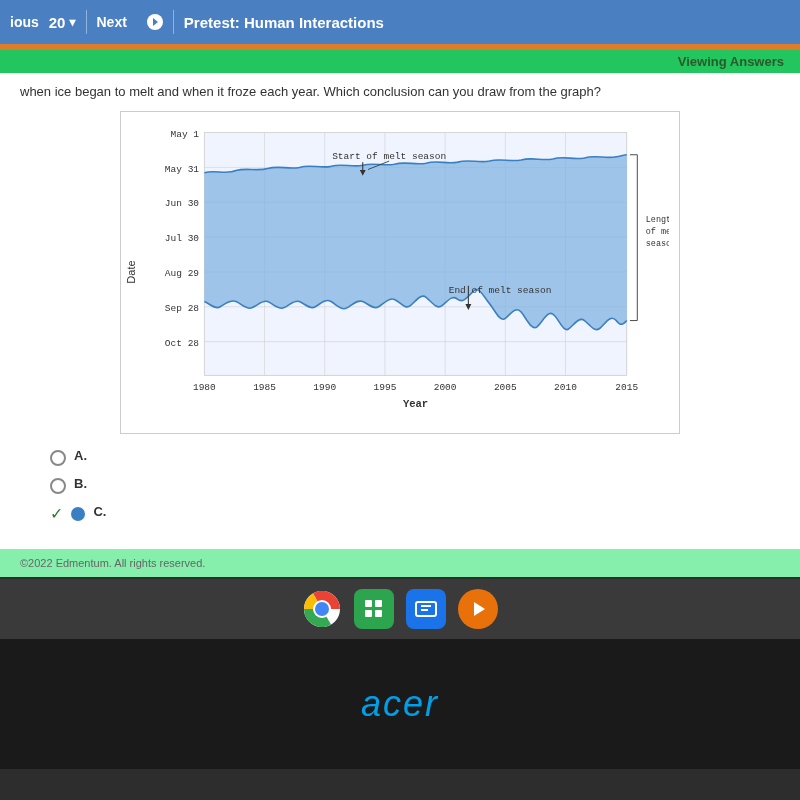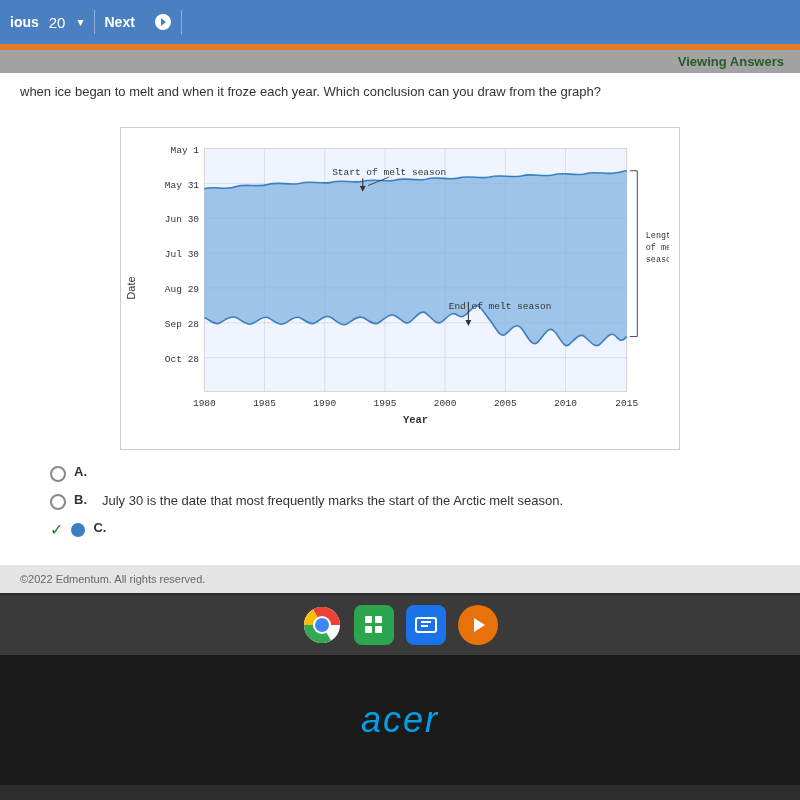--- a/index.html
+++ b/index.html
@@ -8,53 +8,53 @@
     
     .nav-bar {
       display: flex;
       align-items: center;
       background: #4a7fc1;
       height: 44px;
       padding: 0 10px;
       gap: 10px;
     }
     .nav-prev { color: white; font-size: 14px; font-weight: bold; }
-    .nav-num { color: white; font-size: 15px; font-weight: normal; display: flex; align-items: center; gap: 12px; }
+    .nav-num { color: white; font-size: 15px; font-weight: bold; display: flex; align-items: center; gap: 4px; }
     .nav-next { color: white; font-size: 14px; font-weight: bold; display: flex; align-items: center; gap: 20px; }
     .nav-next .arrow { width: 16px; height: 16px; background: white; border-radius: 50%; display: inline-flex; align-items: center; justify-content: center; }
     .nav-next .arrow::after { content: ''; border-left: 5px solid #4a7fc1; border-top: 4px solid transparent; border-bottom: 4px solid transparent; margin-left: 2px; }
     .nav-divider { width: 1px; height: 24px; background: rgba(255,255,255,0.4); }
     .nav-title { color: white; font-size: 15px; font-weight: bold; }
 
     
     .orange-bar {
       background: #e07b2a;
       height: 6px;
     }
 
     
     .viewing-bar {
-      background: #a3a3a3;
+      background: #22c55e;
       text-align: right;
       padding: 4px 16px;
       font-size: 13px;
       color: #2a5a2a;
       font-weight: bold;
     }
 
     
     .main-content {
       background: white;
       padding: 10px 20px 16px 20px;
     }
 
     .question-text {
       font-size: 13px;
       color: #333;
-      margin-bottom: 26px;
+      margin-bottom: 10px;
       line-height: 1.4;
     }
 
     
     .chart-container {
       background: white;
       border: 1px solid #ccc;
       padding: 10px 10px 10px 0;
       margin: 0 auto;
       width: 560px;
@@ -138,21 +138,21 @@
     .answer-text {
       font-size: 13px;
       color: #333;
       line-height: 1.4;
     }
 
     .footer-text {
       font-size: 11px;
       color: #666;
       padding: 8px 20px;
-      background: #e5e5e5;
+      background: #86efac;
     }
 
     
     .taskbar-area {
       background: #3a3a3a;
       height: 60px;
       display: flex;
       align-items: center;
       justify-content: center;
       gap: 12px;
@@ -194,20 +194,21 @@
   <span class="nav-num">
     <span>20</span>
     <span style="color:white;font-size:12px;">▾</span>
   </span>
   <div class="nav-divider"></div>
   <span class="nav-next">
     <span>Next</span>
     <span class="arrow"></span>
   </span>
   <div class="nav-divider"></div>
+  <span class="nav-title">Pretest: Human Interactions</span>
 </div>
 
 <div class="orange-bar"></div>
 
 <div class="viewing-bar">
   <span>Viewing Answers</span>
 </div>
 
 <div class="main-content">
   <p class="question-text">when ice began to melt and when it froze each year. Which conclusion can you draw from the graph?</p>
@@ -384,21 +385,20 @@
   <div class="answers-section">
 
     <div class="answer-item">
       <div class="answer-radio"></div>
       <span class="answer-letter">A.</span>
     </div>
 
     <div class="answer-item">
       <div class="answer-radio"></div>
       <span class="answer-letter">B.</span>
-      <span class="answer-text">July 30 is the date that most frequently marks the start of the Arctic melt season.</span>
     </div>
 
     <div class="answer-item">
       <span class="answer-check">✓</span>
       <div class="answer-dot-blue"></div>
       <span class="answer-letter">C.</span>
     </div>
   </div>
 </div>
 

